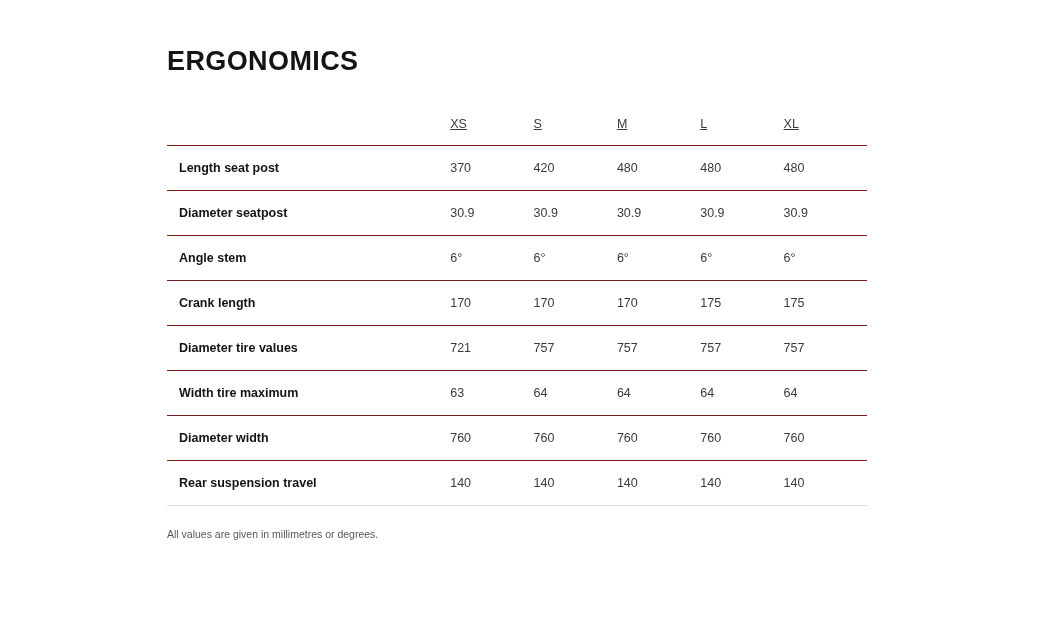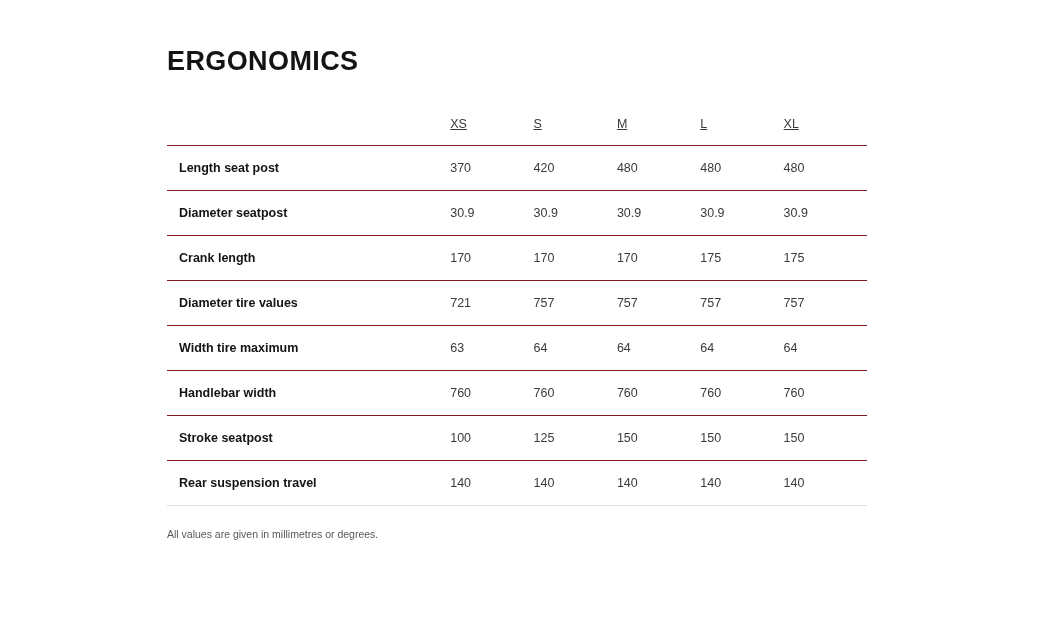--- a/index.html
+++ b/index.html
@@ -116,20 +116,28 @@
         </tr>
         <tr>
           <td class="row-label">Diameter seatpost</td>
           <td>30.9</td>
           <td>30.9</td>
           <td>30.9</td>
           <td>30.9</td>
           <td>30.9</td>
         </tr>
         <tr>
+          <td class="row-label">Angle stem</td>
+          <td>6°</td>
+          <td>6°</td>
+          <td>6°</td>
+          <td>6°</td>
+          <td>6°</td>
+        </tr>
+        <tr>
           <td class="row-label">Crank length</td>
           <td>170</td>
           <td>170</td>
           <td>170</td>
           <td>175</td>
           <td>175</td>
         </tr>
         <tr>
           <td class="row-label">Diameter tire values</td>
           <td>721</td>
@@ -140,34 +148,26 @@
         </tr>
         <tr>
           <td class="row-label">Width tire maximum</td>
           <td>63</td>
           <td>64</td>
           <td>64</td>
           <td>64</td>
           <td>64</td>
         </tr>
         <tr>
-          <td class="row-label">Handlebar width</td>
+          <td class="row-label">Diameter width</td>
           <td>760</td>
           <td>760</td>
           <td>760</td>
           <td>760</td>
           <td>760</td>
-        </tr>
-        <tr>
-          <td class="row-label">Stroke seatpost</td>
-          <td>100</td>
-          <td>125</td>
-          <td>150</td>
-          <td>150</td>
-          <td>150</td>
         </tr>
         <tr>
           <td class="row-label">Rear suspension travel</td>
           <td>140</td>
           <td>140</td>
           <td>140</td>
           <td>140</td>
           <td>140</td>
         </tr>
       </tbody>

